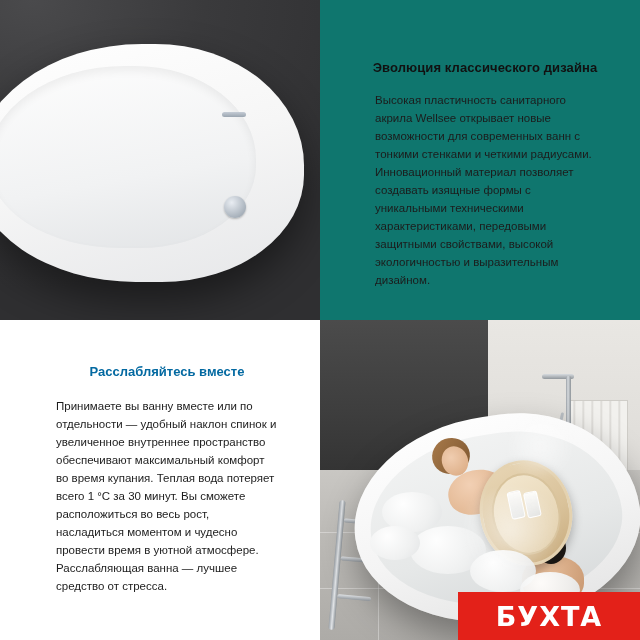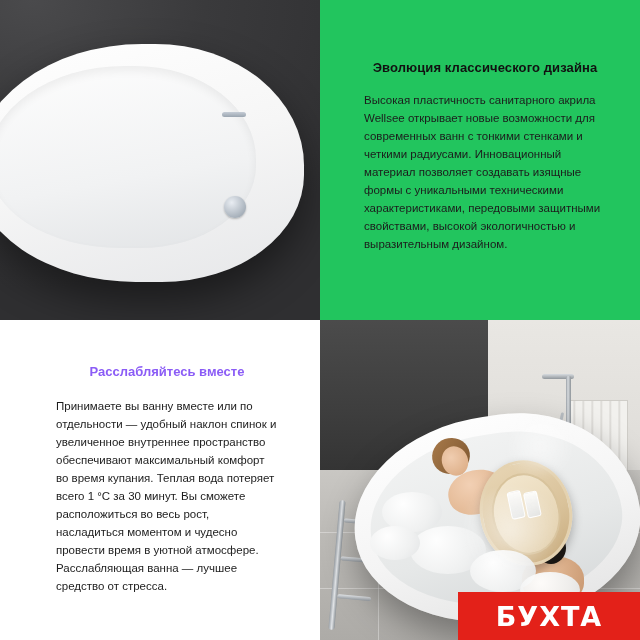--- a/index.html
+++ b/index.html
@@ -90,35 +90,35 @@
     height: 5px;
     border-radius: 3px;
     background: linear-gradient(180deg, #c5ccd5, #9aa5b0);
   }
 
   .top-text {
     width: 320px;
     height: 320px;
     box-sizing: border-box;
     padding: 60px 30px 0 40px;
-    background: #22c55e;
+    background: #0f766e;
   }
   .top-title {
     font-size: 13px;
     font-weight: bold;
     color: #111111;
     text-align: center;
     margin: 0 0 16px 0;
     letter-spacing: 0.1px;
   }
   .top-body {
     font-size: 11.5px;
     line-height: 18px;
     color: #1c1c1c;
-    margin: 4px;
+    margin: 15px;
     text-align: left;
   }
 
   
   .bottom {
     position: absolute;
     left: 0;
     top: 320px;
     width: 640px;
     height: 320px;
@@ -127,21 +127,21 @@
   .bottom-text {
     width: 320px;
     height: 320px;
     box-sizing: border-box;
     padding: 44px 34px 0 48px;
     background: #ffffff;
   }
   .bottom-title {
     font-size: 13px;
     font-weight: bold;
-    color: #8b5cf6;
+    color: #0369a1;
     text-align: center;
     margin: 0 0 18px 0;
   }
   .bottom-body {
     font-size: 11.5px;
     line-height: 18px;
     color: #1c1c1c;
     margin: 8px;
   }
 

